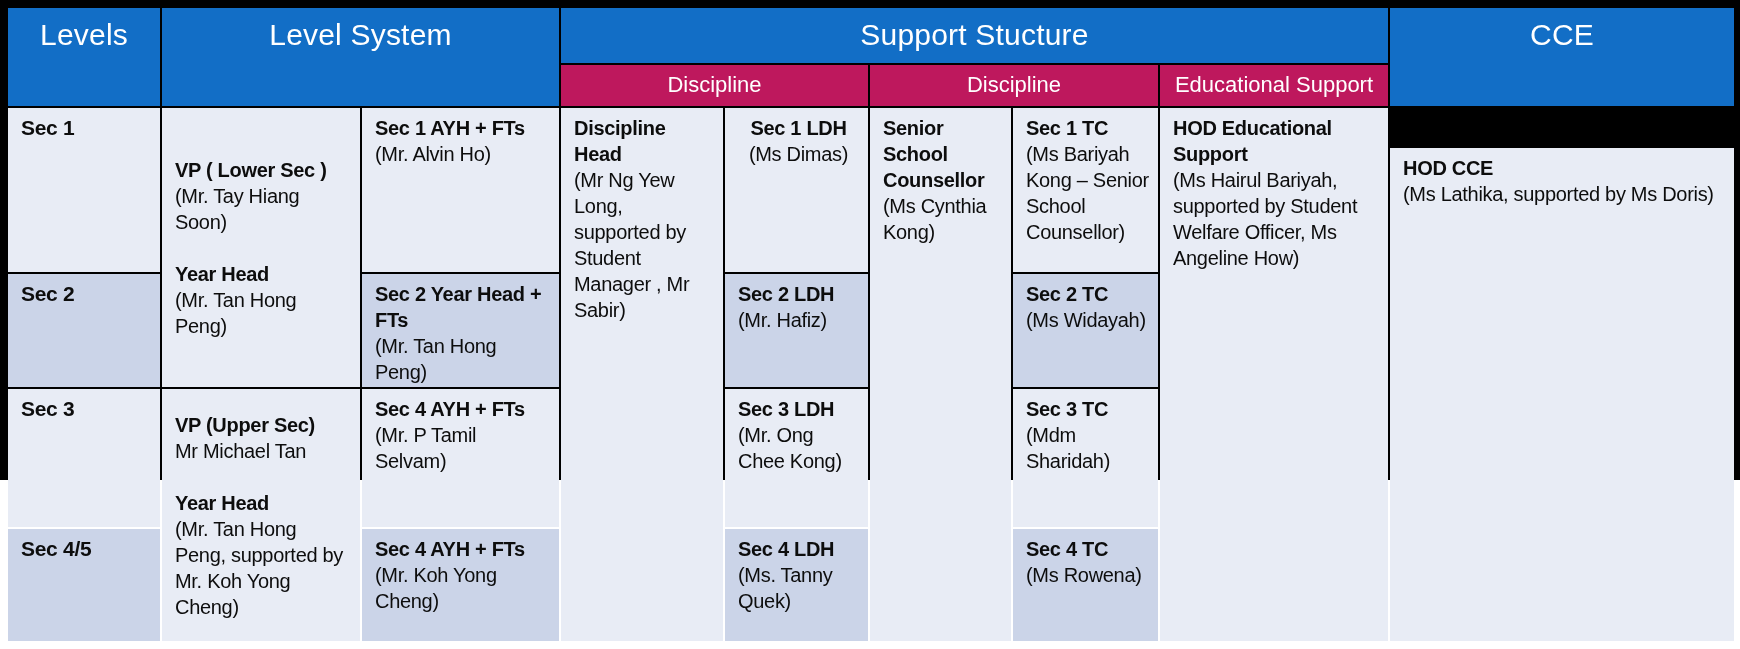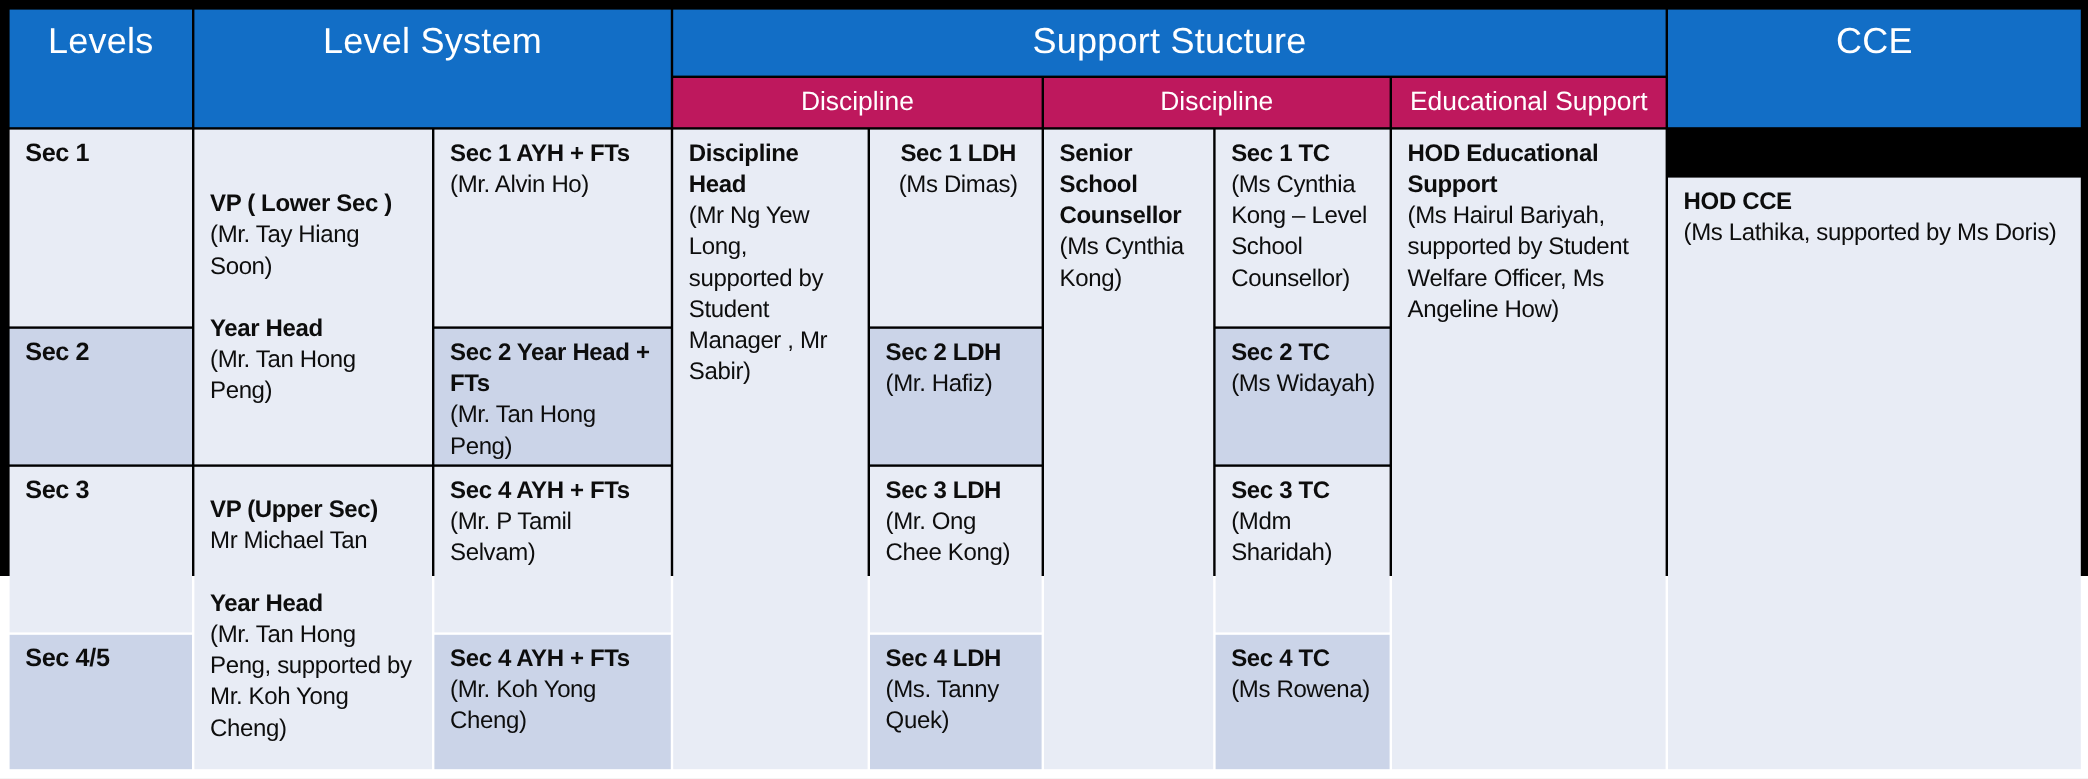--- a/index.html
+++ b/index.html
@@ -155,21 +155,21 @@
       <span class="p">(Ms. Tanny Quek)</span>
     </div>
 
     <div class="cell light body a-ssc">
       <span class="t">Senior School Counsellor</span>
       <span class="p">(Ms Cynthia Kong)</span>
     </div>
 
     <div class="cell light body a-tc1">
       <span class="t">Sec 1 TC</span>
-      <span class="p">(Ms Cynthia Kong – Level School Counsellor)</span>
+      <span class="p">(Ms Bariyah Kong – Senior School Counsellor)</span>
     </div>
     <div class="cell dark body a-tc2">
       <span class="t">Sec 2 TC</span>
       <span class="p">(Ms Widayah)</span>
     </div>
     <div class="cell light body a-tc3">
       <span class="t">Sec 3 TC</span>
       <span class="p">(Mdm Sharidah)</span>
     </div>
     <div class="cell dark body a-tc4">

